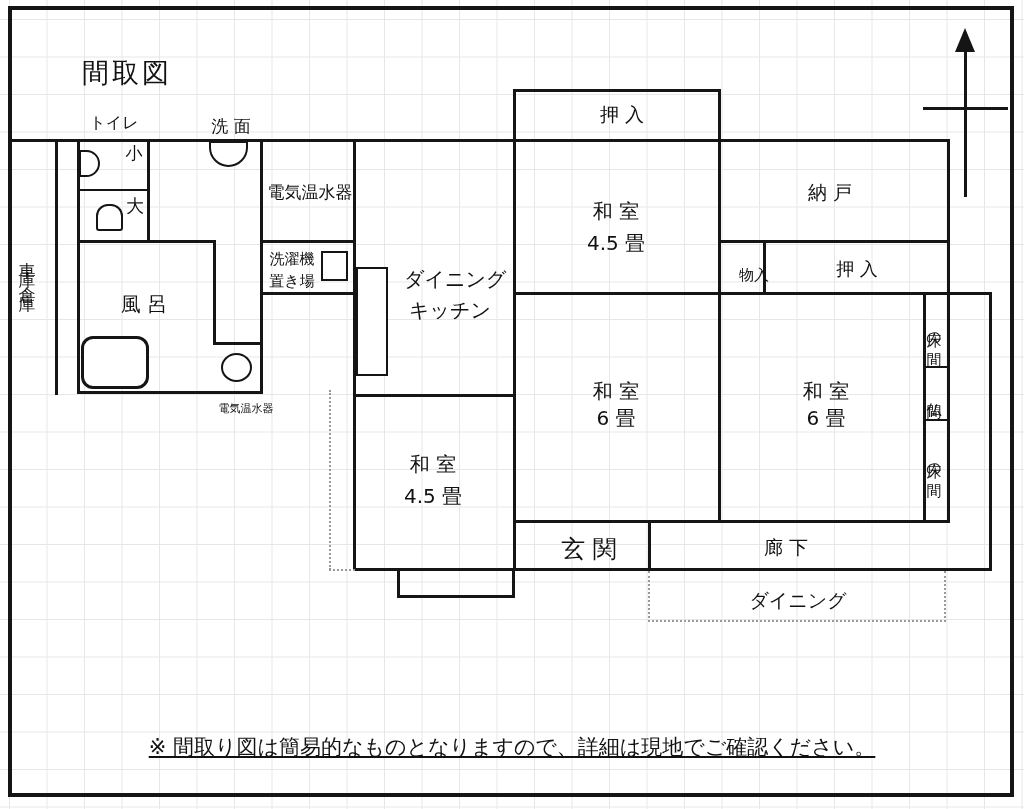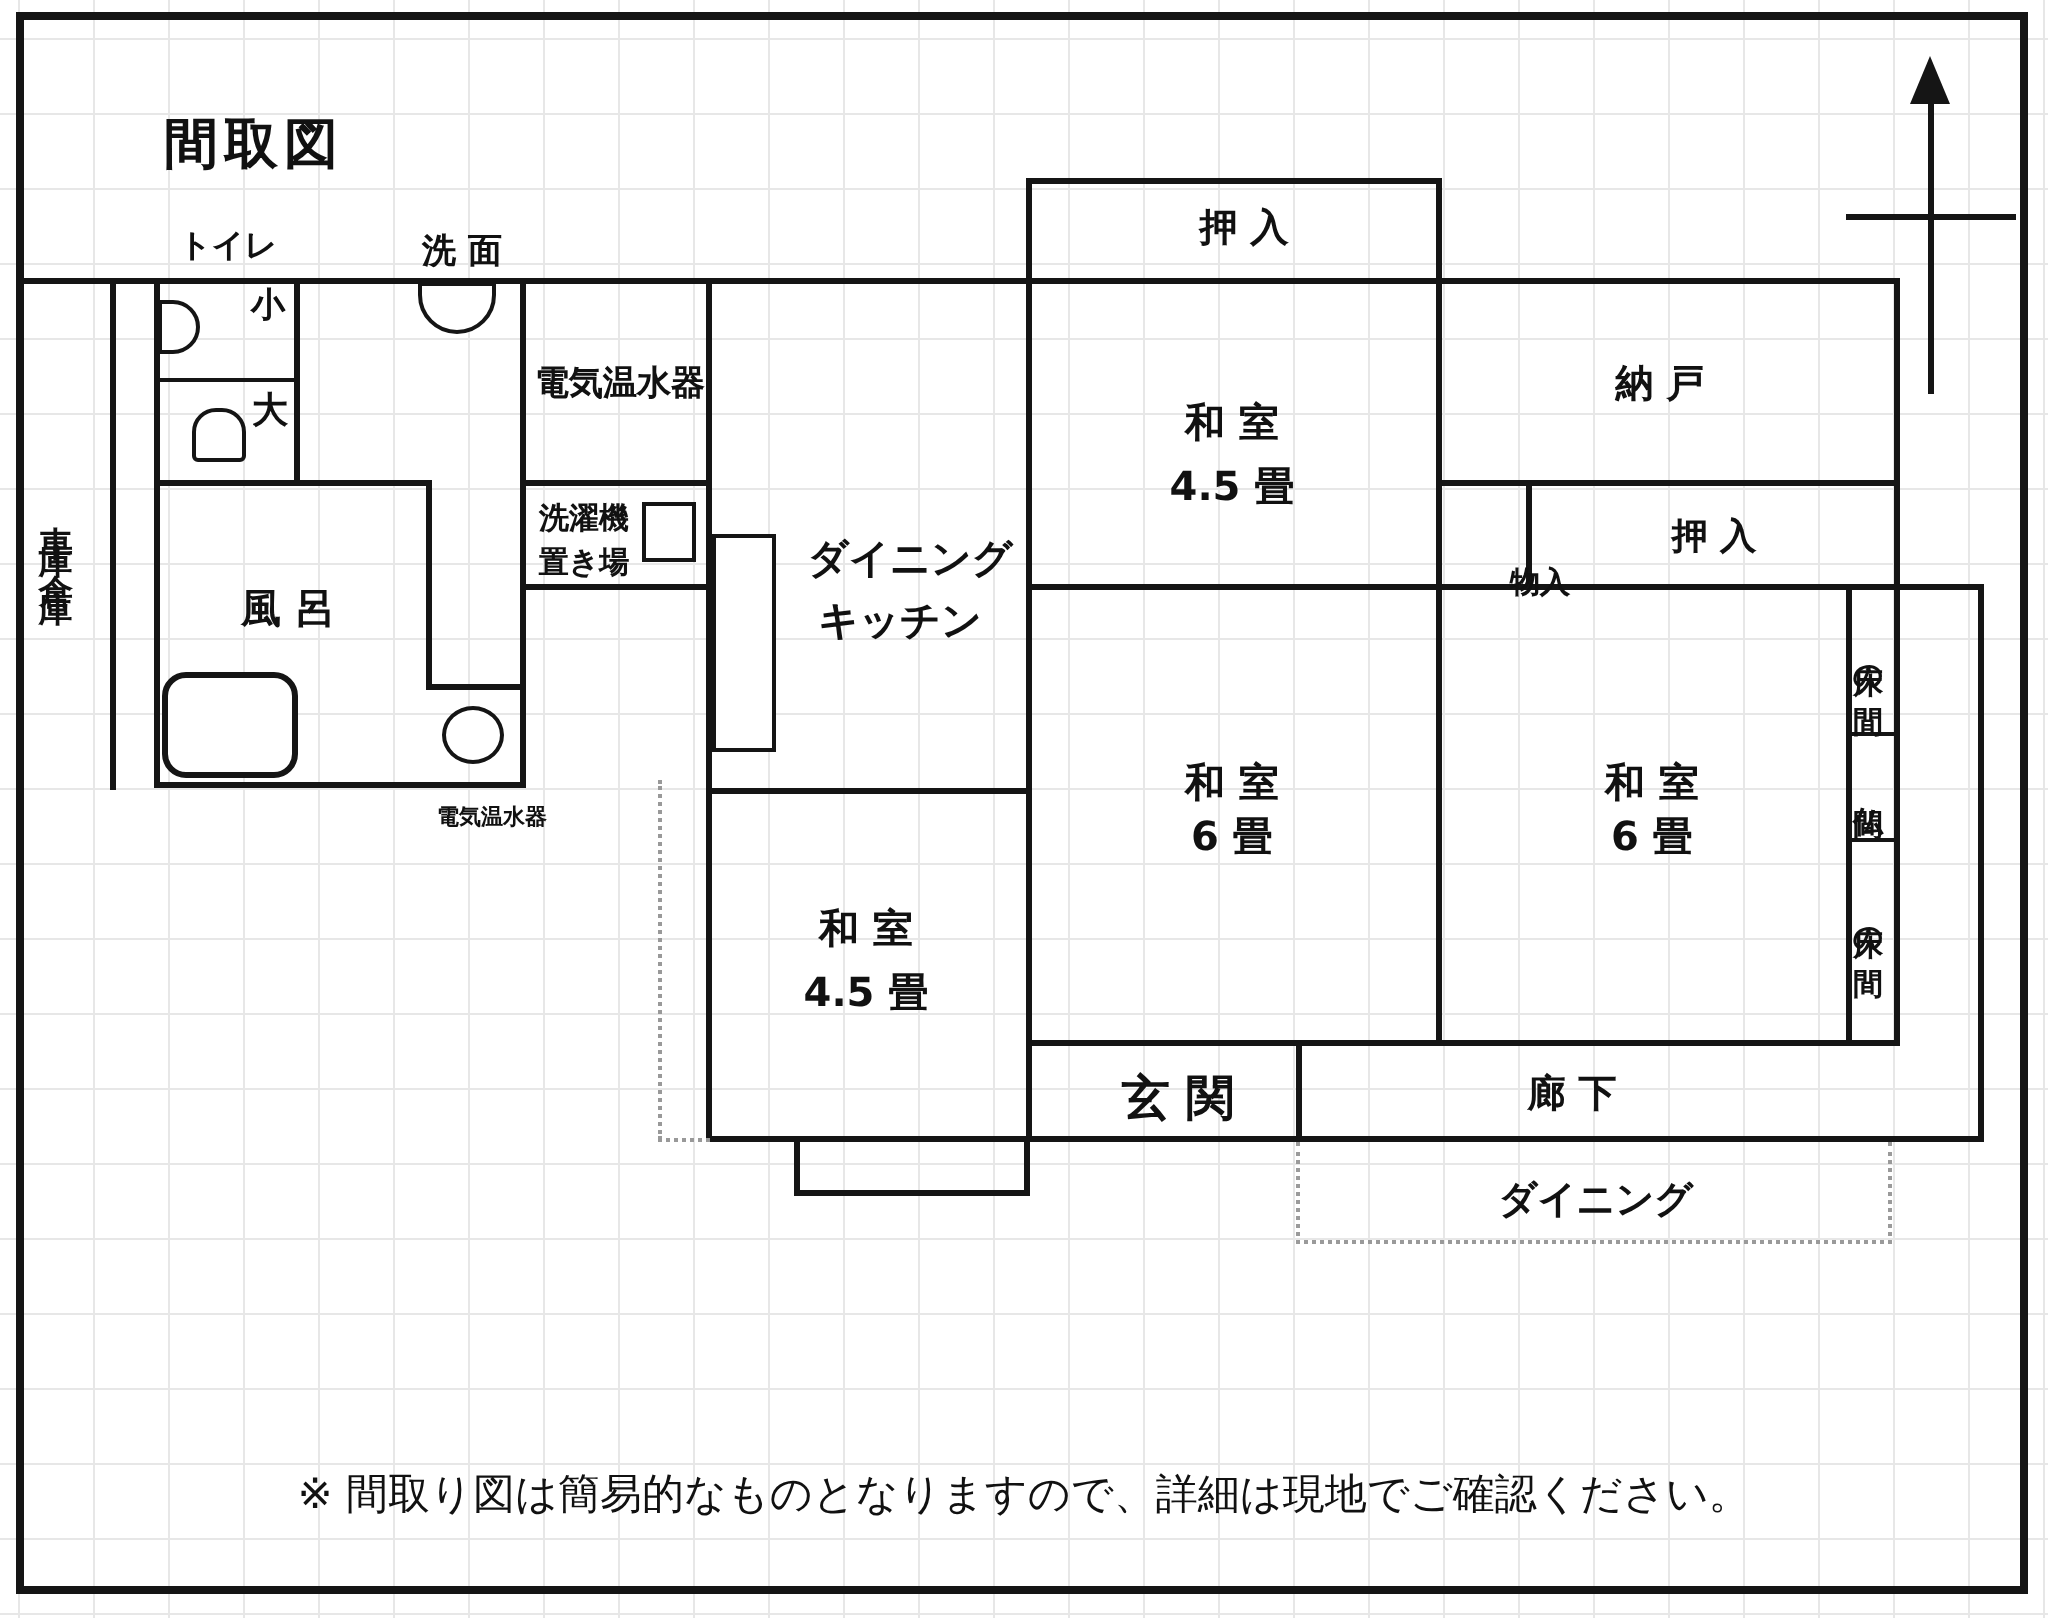--- a/index.html
+++ b/index.html
@@ -28,35 +28,36 @@
   .dash-v { position: absolute; border-left: 2px dotted #999; }
   .dash-h { position: absolute; border-top: 2px dotted #999; }
   .deck-outline {
     position: absolute;
     border: 2px dotted #9a9a9a;
     border-top: none;
   }
   .fixture { position: absolute; border: 3px solid #151515; background: #fff; }
   .lbl {
     position: absolute;
-    font-weight: bold;
+    font-weight: normal;
     color: #111;
     text-align: center;
     white-space: nowrap;
     line-height: 1.2;
   }
   .vtext {
     writing-mode: vertical-rl;
     text-orientation: upright;
   }
   .note {
     position: absolute;
     left: 0; width: 1024px;
     text-align: center;
     color: #111;
+    text-decoration: underline;
   }
   
   .n-shaft { position: absolute; left: 964px; top: 48px; width: 3px; height: 149px; background: #151515; }
   .n-head {
     position: absolute; left: 955px; top: 28px; width: 0; height: 0;
     border-left: 10px solid transparent; border-right: 10px solid transparent;
     border-bottom: 24px solid #151515;
   }
   .n-cross { position: absolute; left: 923px; top: 107px; width: 85px; height: 3px; background: #151515; }
 </style>
@@ -141,21 +142,21 @@
   </div>
 
   <div class="lbl" style="left:570px;top:103px;width:104px;font-size:19px;">押 入</div>
 
   <div class="lbl" style="left:558px;top:195px;width:116px;font-size:20px;line-height:32px;">
     <div>和 室</div>
     <div>4.5 畳</div>
   </div>
 
   <div class="lbl" style="left:778px;top:181px;width:104px;font-size:19px;">納 戸</div>
-  <div class="lbl" style="left:719px;top:282px;width:70px;font-size:15px;margin-left:16px;">物入</div>
+  <div class="lbl" style="left:719px;top:266px;width:70px;font-size:15px;">物入</div>
   <div class="lbl" style="left:801px;top:258px;width:112px;font-size:18px;">押 入</div>
 
   <div class="lbl" style="left:558px;top:378px;width:116px;font-size:20px;line-height:27px;">
     <div>和 室</div>
     <div>6 畳</div>
   </div>
 
   <div class="lbl" style="left:768px;top:378px;width:116px;font-size:20px;line-height:27px;">
     <div>和 室</div>
     <div>6 畳</div>

